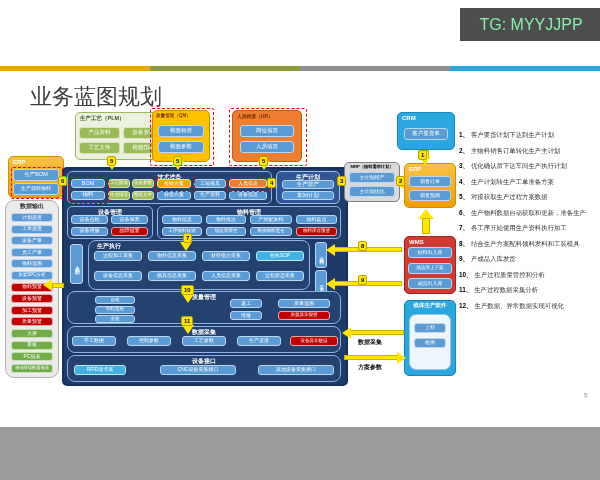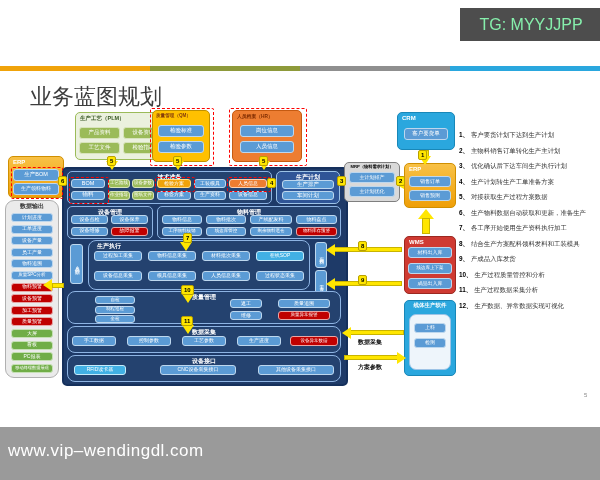--- a/index.html
+++ b/index.html
@@ -312,15 +312,14 @@
       </div>
     <div class="note">
         <b>12、</b>
         <span>生产数据、异常数据实现可视化</span>
       </div>
   </div>
 
   <div class="abs" style="left:584px;top:392px;font-size:6px;color:#8a8a8a;">5</div>
 
   <div class="abs" style="left:0;top:427px;width:600px;height:53px;background:#9a9a9a;"></div>
-  <div class="abs" style="left:8px;top:441px;font-size:17px;color:#fff;letter-spacing:0.5px;">www.vip–wendingdl.com</div>
 
 </div>
 
 </body></html>

